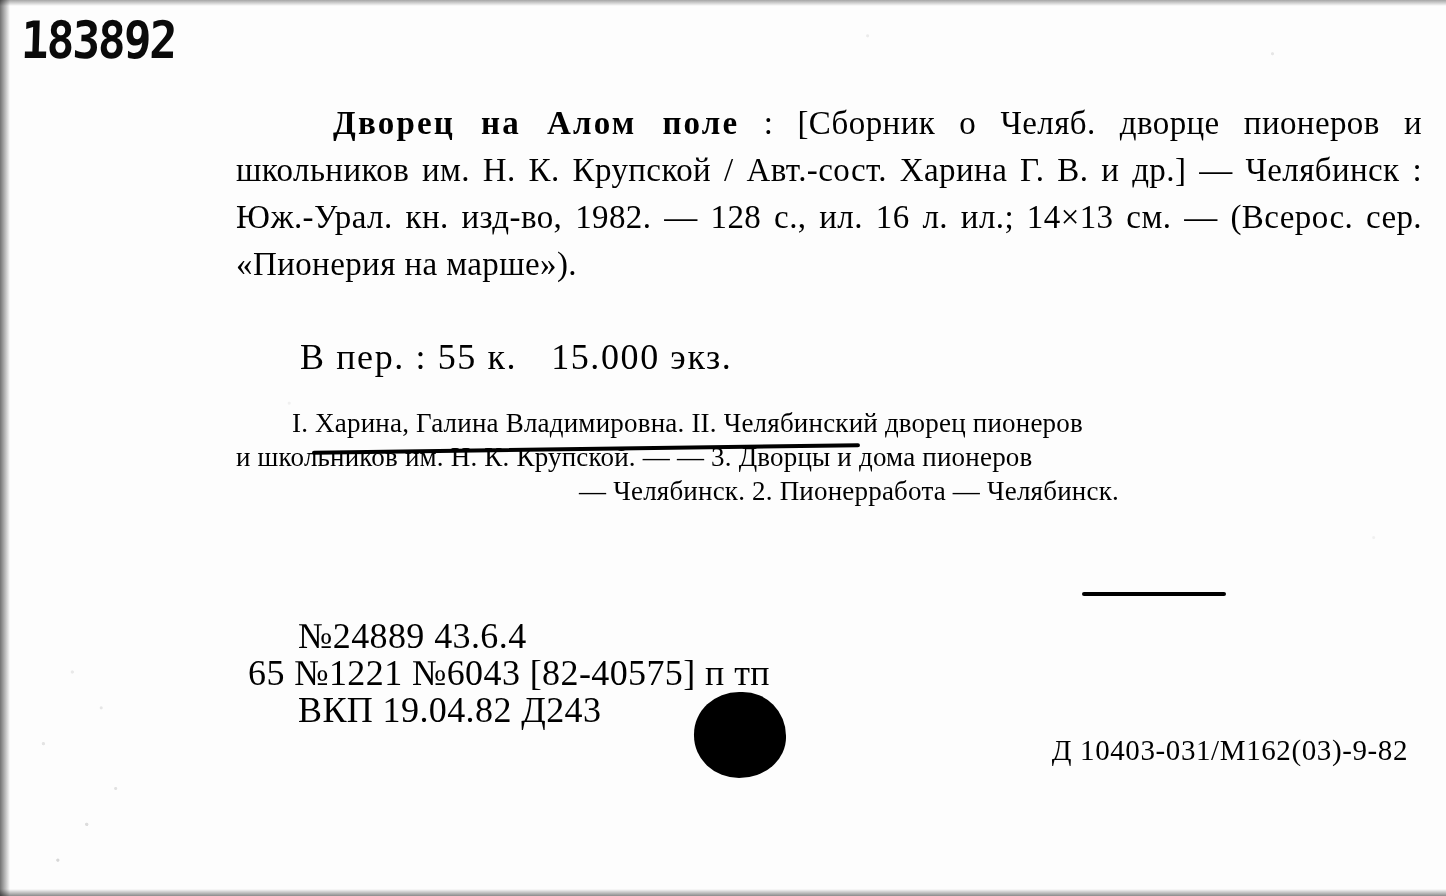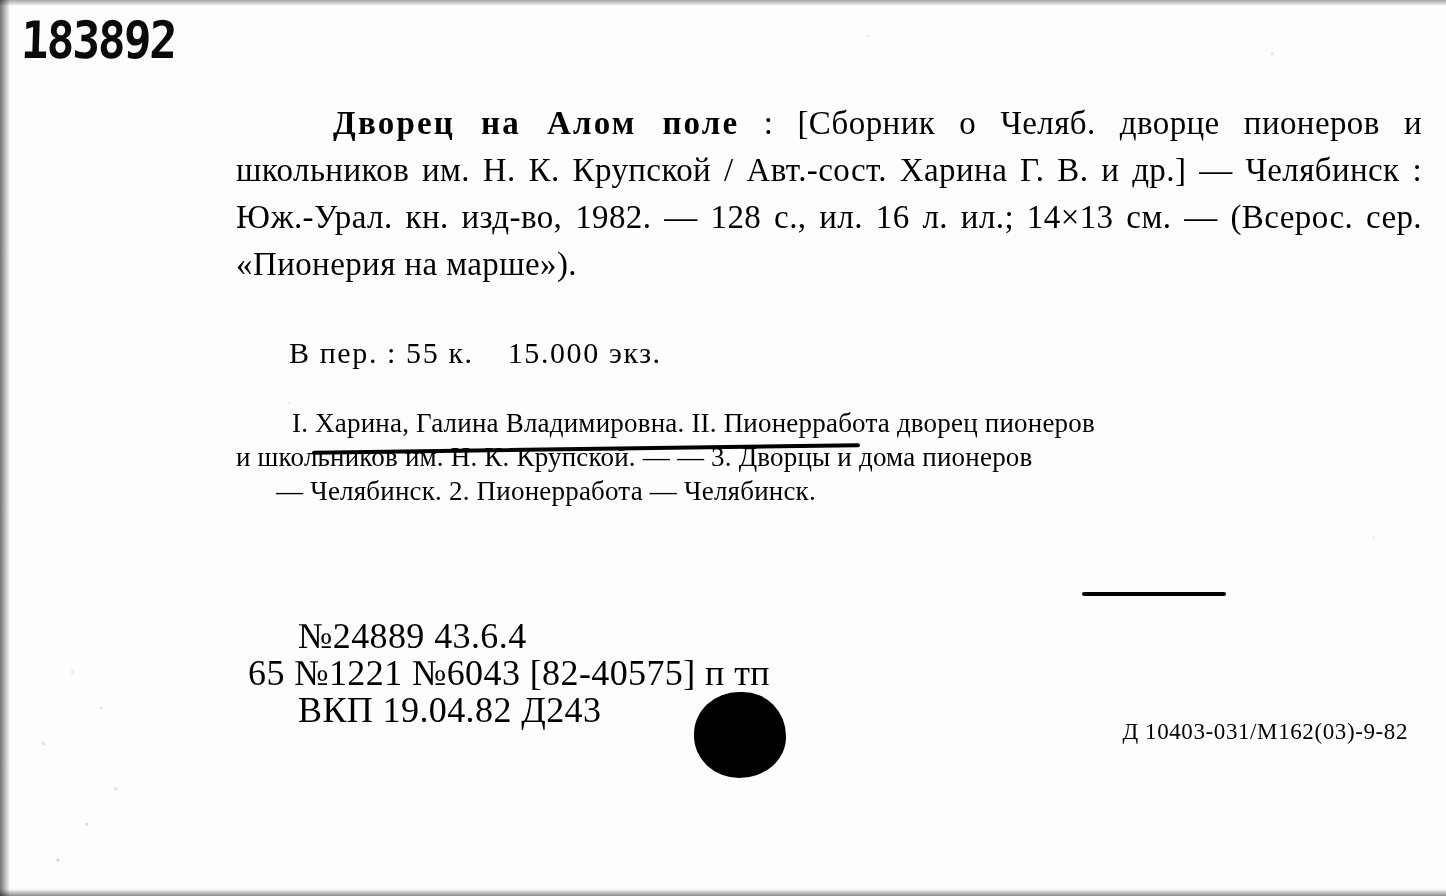--- a/index.html
+++ b/index.html
@@ -87,42 +87,42 @@
     letter-spacing: 2.2px;
     margin-left: 39px;
   }
   #main-entry .indent-first {
     display: inline-block;
     width: 58px;
   }
 
   #price-line {
     position: absolute;
-    left: 289px;
+    left: 300px;
     top: 336px;
-    font-size: 30px;
+    font-size: 36px;
     letter-spacing: 1.6px;
   }
   #price-line .gap {
     display: inline-block;
     width: 34px;
   }
 
   
   #tracings {
     position: absolute;
     left: 236px;
     top: 406px;
     width: 1186px;
     font-size: 27px;
     line-height: 34px;
     letter-spacing: .2px;
   }
   #tracings .l1 { padding-left: 56px; }
-  #tracings .l3 { padding-left: 40px; }
+  #tracings .l3 { padding-left: 40px; text-align: center; }
   .underline-ink {
     position: absolute;
     background: #000;
     height: 4px;
     border-radius: 2px;
   }
   #ul-tracing {
     left: 312px;
     top: 447px;
     width: 548px;
@@ -166,22 +166,22 @@
     width: 92px;
     height: 86px;
     background: #000;
     border-radius: 50% 48% 52% 50% / 50% 52% 48% 50%;
   }
 
   
   #imprint {
     position: absolute;
     right: 38px;
-    top: 719px;
-    font-size: 23px;
+    top: 734px;
+    font-size: 29px;
     letter-spacing: .6px;
   }
 </style>
 </head>
 <body>
 
 <div id="card">
 
   <div class="edge-top"></div>
   <div class="edge-left"></div>
@@ -192,21 +192,21 @@
 
   <div id="main-entry">
     <span class="indent-first"></span><span class="title">Дворец на Алом поле</span><span> : [Сборник о Челяб. дворце пионеров и школьников им. Н. К. Крупской / Авт.-сост. Харина Г. В. и др.] — Челябинск : Юж.-Урал. кн. изд-во, 1982. — 128 с., ил. 16 л. ил.; 14×13 см. — (Всерос. сер. «Пионерия на марше»).</span>
   </div>
 
   <div id="price-line">
     <span>В пер. : 55 к.</span><span class="gap"></span><span>15.000 экз.</span>
   </div>
 
   <div id="tracings">
-    <div class="l1">I. Харина, Галина Владимировна. II. Пионерработа дворец пионеров</div>
+    <div class="l1">I. Харина, Галина Владимировна. II. Челябинский дворец пионеров</div>
     <div class="l2">и школьников им. Н. К. Крупской. — — 3. Дворцы и дома пионеров</div>
     <div class="l3">— Челябинск. 2. Пионерработа — Челябинск.</div>
   </div>
   <div class="underline-ink" id="ul-tracing"></div>
 
   <div class="underline-ink" id="ul-class"></div>
 
   <div id="codes">
     <div class="row-indent">№24889  43.6.4</div>
     <div class="row-outdent">65  №1221  №6043  [82-40575]  п тп</div>

